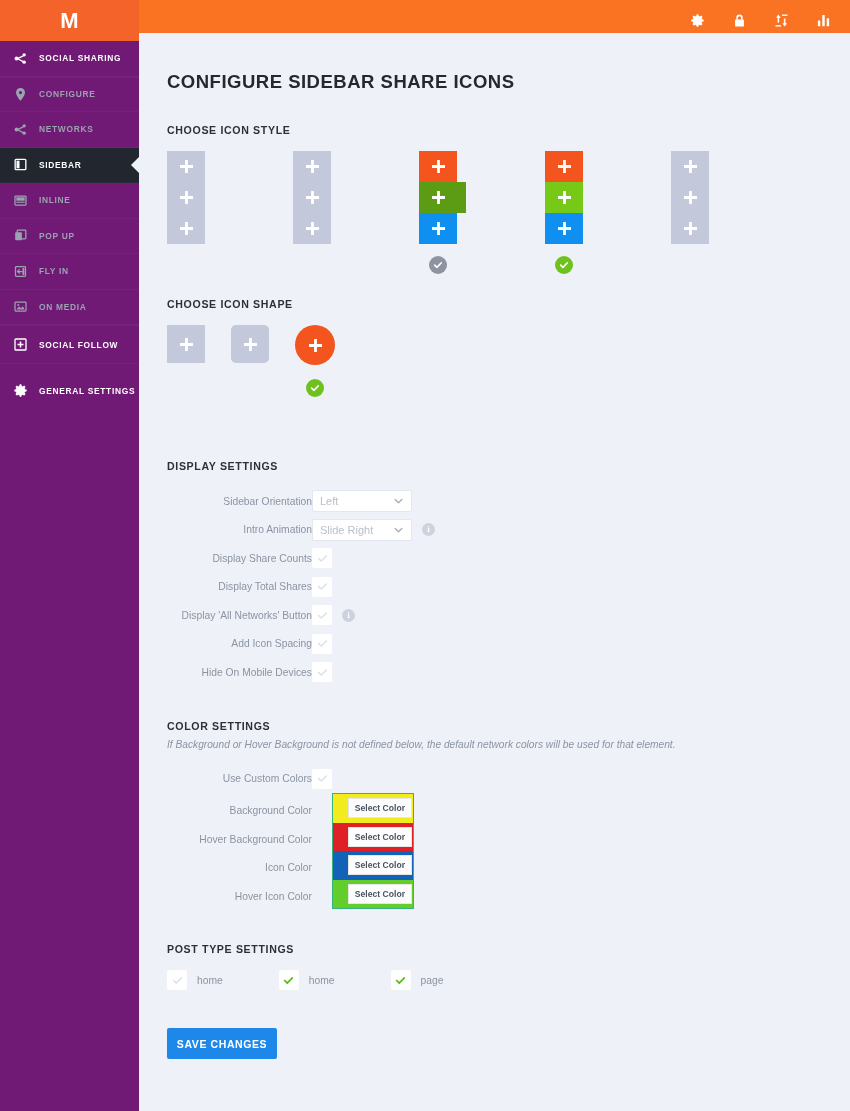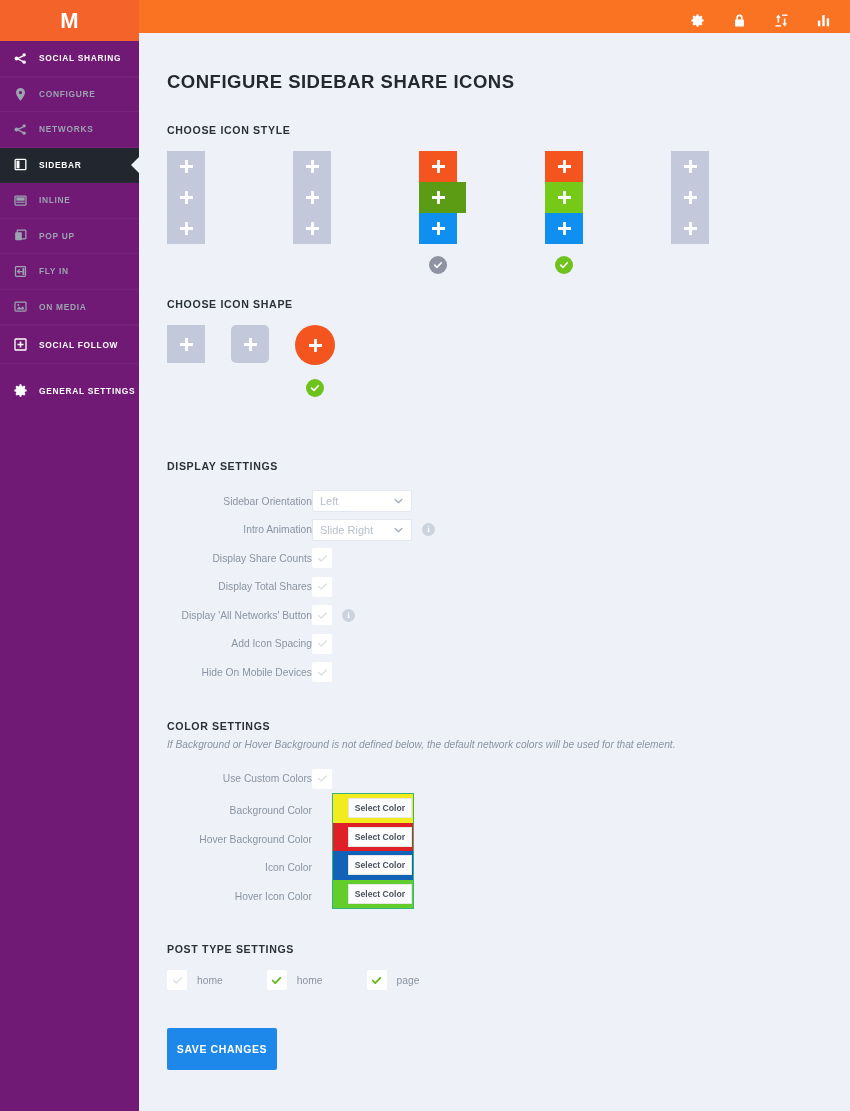--- a/index.html
+++ b/index.html
@@ -226,27 +226,27 @@
     font-size: 8.6px; font-weight: bold; color: #4a5260;
     display: flex; align-items: center; padding: 0 6px;
     white-space: nowrap; cursor: pointer;
   }
   .sw-yellow { background: #f2eb1e; }
   .sw-red    { background: #e02027; }
   .sw-blue   { background: #1263b7; }
   .sw-green  { background: #63cd2b; }
 
   
-  .pt-row { display: flex; align-items: center; gap: 0; }
+  .pt-row { display: flex; align-items: center; gap: 12px; }
   .pt-item { display: flex; align-items: center; margin-right: 44px; }
   .pt-label { font-size: 10.3px; color: #8b94a3; margin-left: 10px; }
 
   .save-btn {
     margin-top: 38px;
-    width: 110px; height: 42px;
+    width: 110px; height: 31px;
     background: #1e88ea; border: none; border-radius: 2px;
     color: #fff; font-size: 10.5px; font-weight: bold;
     letter-spacing: 0.6px;
     cursor: pointer;
     display: flex; align-items: center; justify-content: center;
     font-family: "Liberation Sans", sans-serif;
   }
 </style>
 </head>
 <body>

